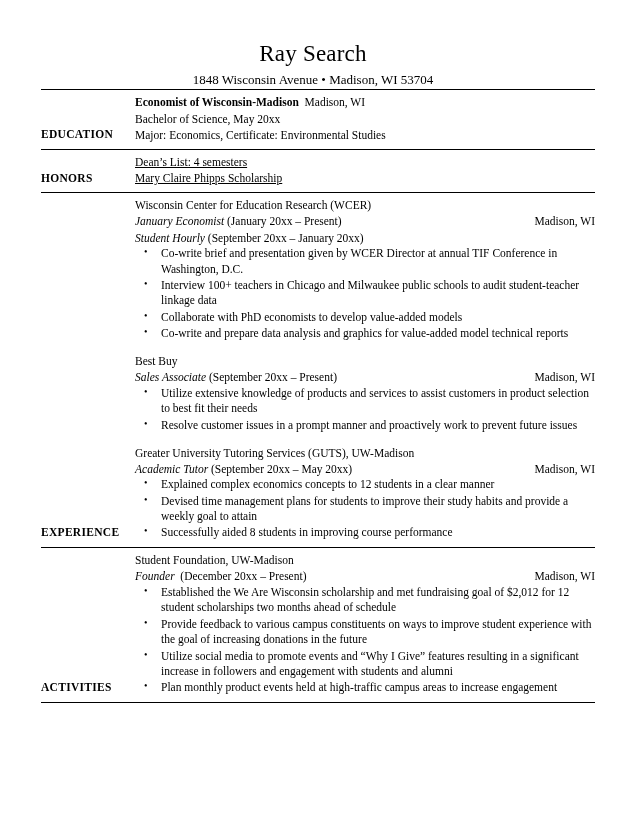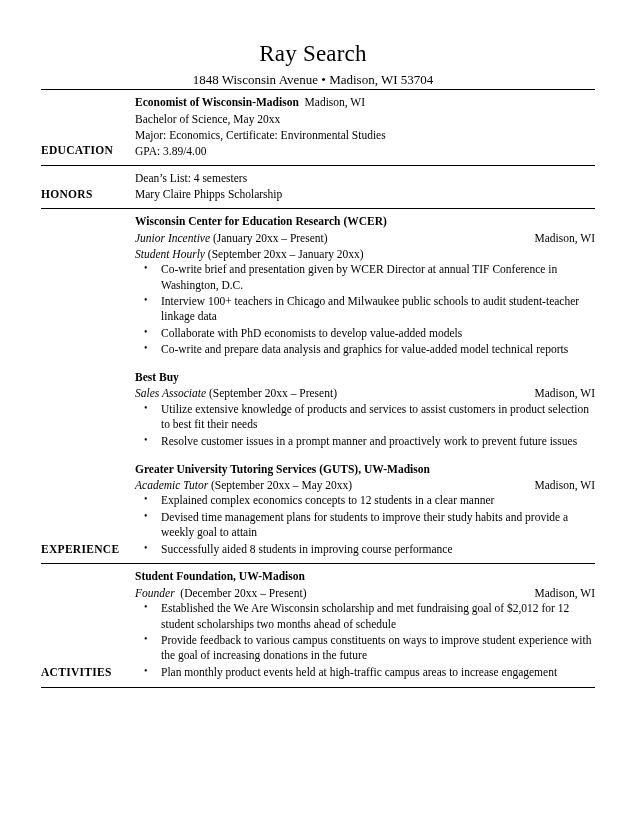--- a/index.html
+++ b/index.html
@@ -69,21 +69,21 @@
   }
   .section-body {
     flex: 1 1 auto;
     font-size: 11.5px;
     line-height: 1.38;
     min-width: 0;
   }
 
   
   .org-line {
-    font-weight: bold;
+    font-weight: normal;
     line-height: 1.4;
   }
   .role-line {
     display: flex;
     justify-content: space-between;
     align-items: baseline;
     line-height: 1.4;
   }
   .role-left { white-space: pre; }
   .role-title { font-style: italic; }
@@ -110,21 +110,21 @@
   }
   ul.bullets li::before {
     content: "\2022";
     position: absolute;
     left: 9px;
     top: -0.5px;
     font-size: 10px;
   }
   .entry { margin-bottom: 0; }
   .entry + .entry { margin-top: 11px; }
-  .plain-line { line-height: 1.42; }
+  .plain-line { line-height: 1.42; text-decoration: underline; }
 </style>
 </head>
 <body>
 
 <div class="page">
 
   <div class="header">
     <div class="name">Ray Search</div>
     <div class="contact-line">1848 Wisconsin Avenue • Madison, WI 53704</div>
   </div>
@@ -133,42 +133,41 @@
 
     <div class="rule"></div>
     <div class="section">
       <div class="section-label">EDUCATION</div>
       <div class="section-body">
         <div class="edu-line">
           <span class="edu-head">Economist of Wisconsin-Madison</span><span>&nbsp;&nbsp;</span><span class="edu-head-loc">Madison, WI</span>
         </div>
         <div class="edu-line">Bachelor of Science, May 20xx</div>
         <div class="edu-line">Major: Economics, Certificate: Environmental Studies</div>
-        <div class="edu-line">GPA: 3.89/4.00</div>
       </div>
     </div>
 
     <div class="rule"></div>
     <div class="section">
       <div class="section-label">HONORS</div>
       <div class="section-body">
         <div class="plain-line">Dean’s List: 4 semesters</div>
         <div class="plain-line">Mary Claire Phipps Scholarship</div>
       </div>
     </div>
 
     <div class="rule"></div>
     <div class="section">
       <div class="section-label">EXPERIENCE</div>
       <div class="section-body">
 
         <div class="entry">
           <div class="org-line">Wisconsin Center for Education Research (WCER)</div>
           <div class="role-line">
-            <span class="role-left"><span class="role-title">Junior Incentive</span><span> (January 20xx – Present)</span></span>
+            <span class="role-left"><span class="role-title">January Economist</span><span> (January 20xx – Present)</span></span>
             <span class="role-loc">Madison, WI</span>
           </div>
           <div class="sub-line"><span class="role-title">Student Hourly</span><span> (September 20xx – January 20xx)</span></div>
           <ul class="bullets">
             <li>Co-write brief and presentation given by WCER Director at annual TIF Conference in Washington, D.C.</li>
             <li>Interview 100+ teachers in Chicago and Milwaukee public schools to audit student-teacher linkage data</li>
             <li>Collaborate with PhD economists to develop value-added models</li>
             <li>Co-write and prepare data analysis and graphics for value-added model technical reports</li>
           </ul>
         </div>
@@ -207,20 +206,21 @@
       <div class="section-body">
         <div class="entry">
           <div class="org-line">Student Foundation, UW-Madison</div>
           <div class="role-line">
             <span class="role-left"><span class="role-title">Founder</span><span>  (December 20xx – Present)</span></span>
             <span class="role-loc">Madison, WI</span>
           </div>
           <ul class="bullets">
             <li>Established the We Are Wisconsin scholarship and met fundraising goal of  $2,012 for 12 student scholarships two months ahead of schedule</li>
             <li>Provide feedback to various campus constituents on ways to improve student experience with the goal of increasing donations in the future</li>
+            <li>Utilize social media to promote events and “Why I Give” features resulting in a significant increase in followers and engagement with students and alumni</li>
             <li>Plan monthly product events held at high-traffic campus areas to increase engagement</li>
           </ul>
         </div>
       </div>
     </div>
 
     <div class="rule"></div>
     <div class="section skills">
       
       

